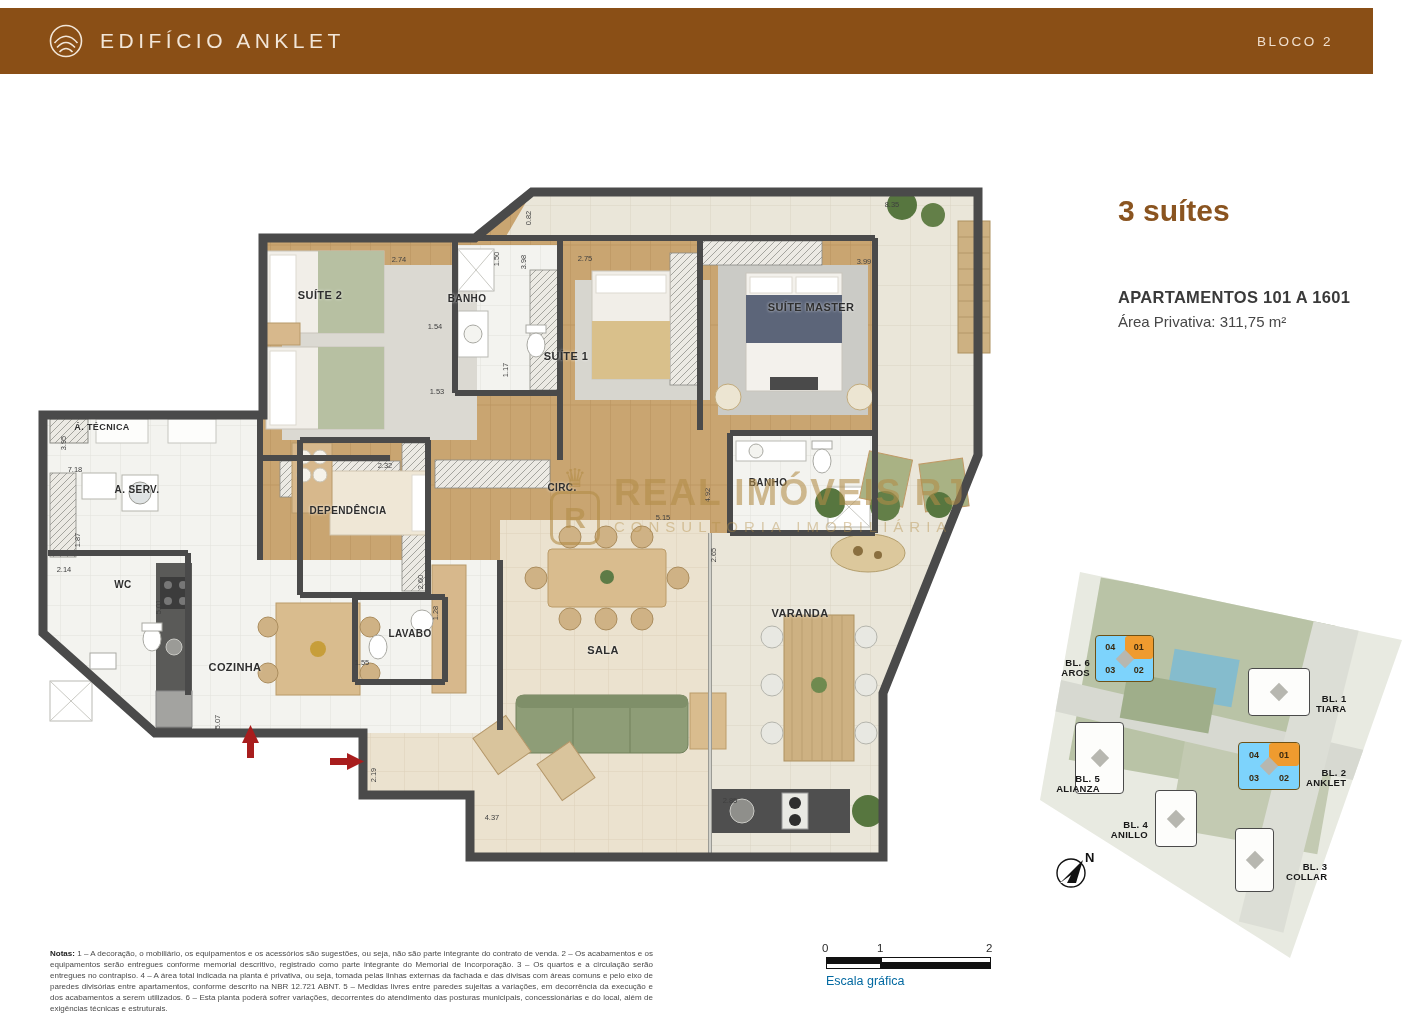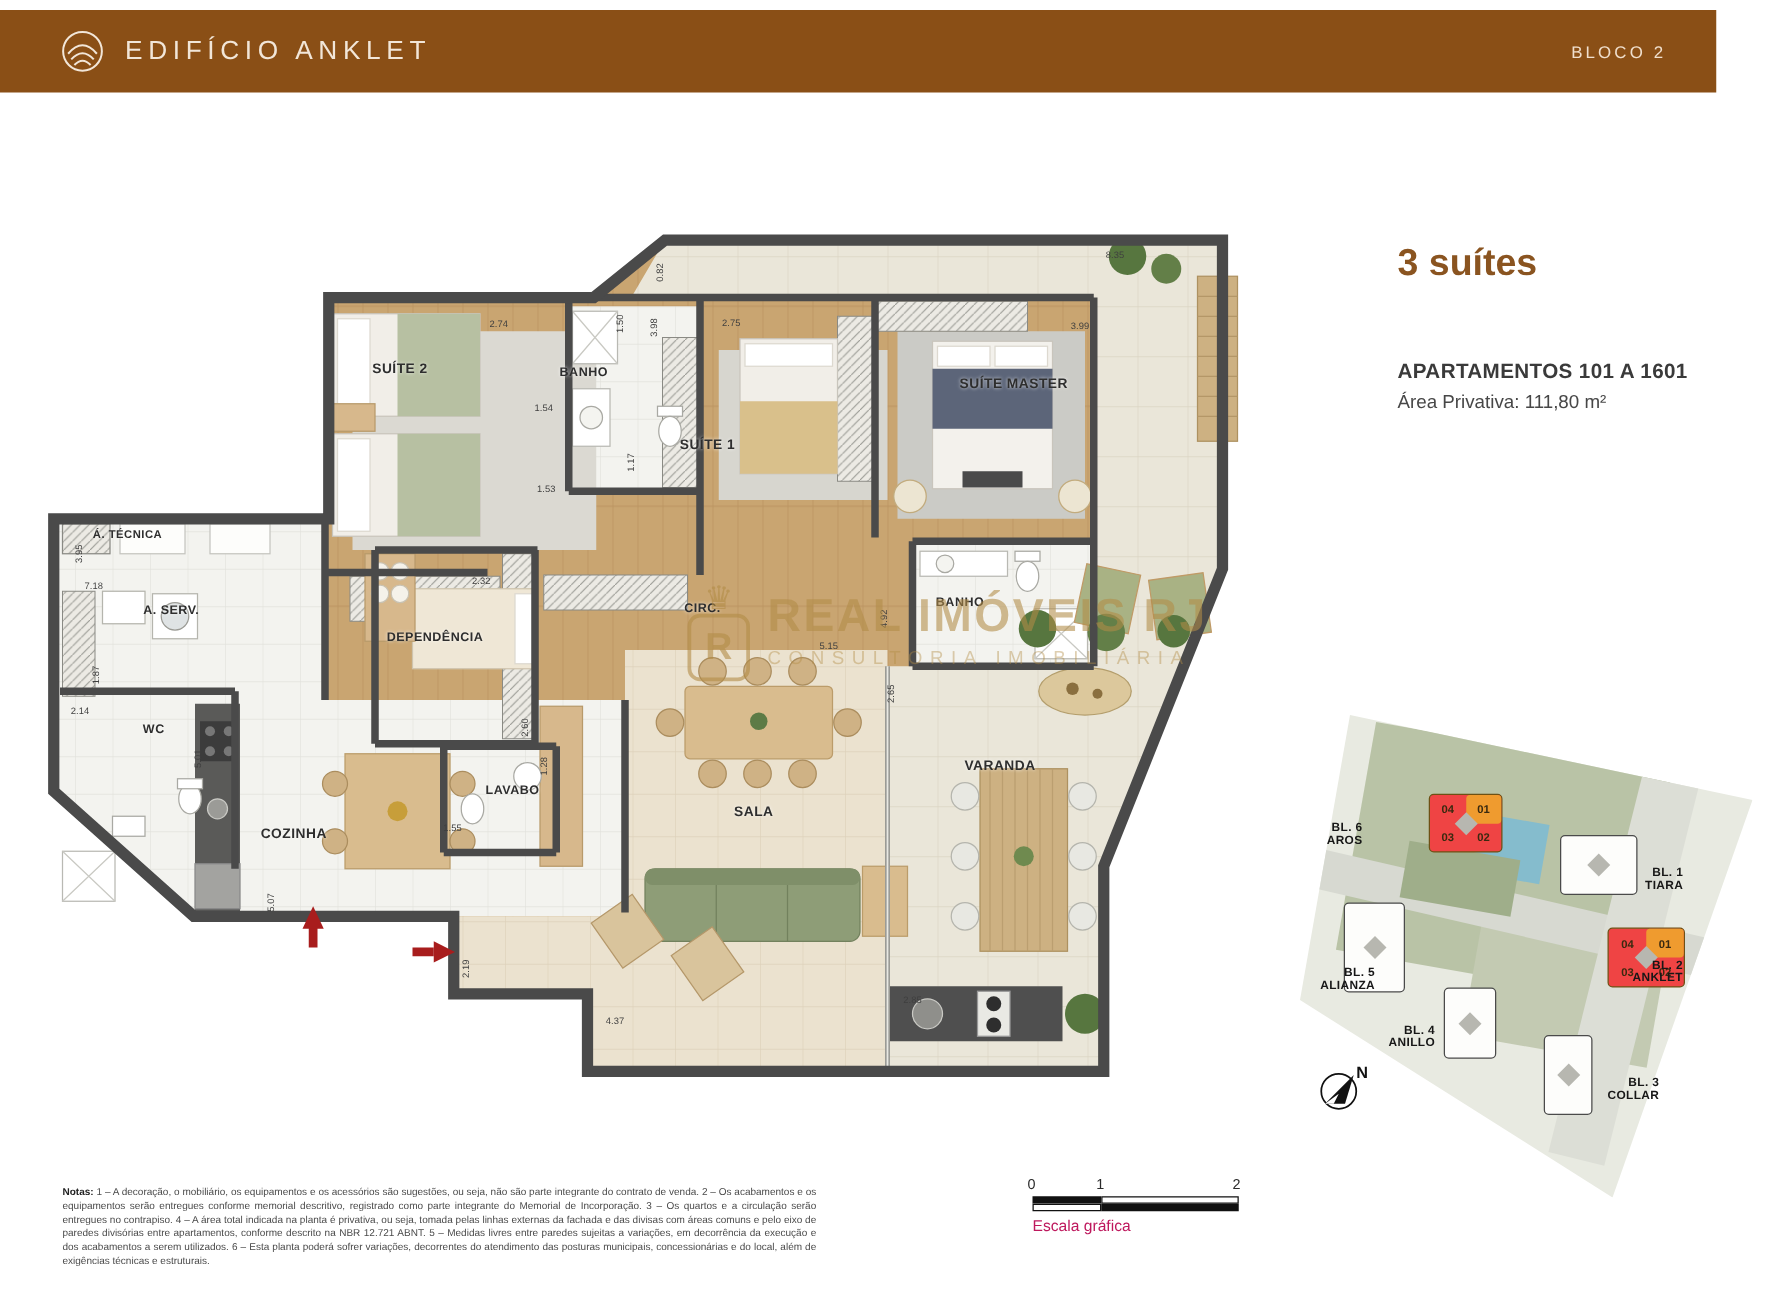--- a/index.html
+++ b/index.html
@@ -33,36 +33,36 @@
   .info .headline{font-size:30px;font-weight:bold;color:#8a5420;margin-top:4px;}
   .info .l1{font-size:16.5px;font-weight:bold;color:#3a3a3a;margin-top:60px;letter-spacing:.3px;}
   .info .l2{font-size:15px;color:#474747;margin-top:6px;}
 
   
   .sitemap{position:absolute;left:1028px;top:562px;width:380px;height:400px;}
   .parcel{position:absolute;left:0;top:0;width:380px;height:400px;background:#e8eae1;clip-path:polygon(52px 10px,374px 78px,262px 396px,12px 238px);}
   .terr{position:absolute;}
   .bld{position:absolute;background:#fdfdfb;border:1.5px solid #4a4a4a;border-radius:4px;}
   .bld .dia{position:absolute;left:50%;top:50%;width:13px;height:13px;background:#b7b7b0;transform:translate(-50%,-50%) rotate(45deg);}
-  .bld.orange{background:#ef4444;border-color:#6e5115;margin-left:48px;}
+  .bld.orange{background:#7dd3fc;border-color:#6e5115;}
   .units{position:absolute;inset:0;display:grid;grid-template-columns:1fr 1fr;grid-template-rows:1fr 1fr;}
   .units span{display:flex;align-items:center;justify-content:center;font-size:9px;font-weight:bold;color:#3a2a10;}
   .units span.hl{background:#ef9b2f;border-radius:3px;}
   .bld-label{position:absolute;font-size:9.5px;font-weight:bold;color:#171717;line-height:1.1;letter-spacing:.3px;text-align:right;}
   .bld-label.r{text-align:right;}
 
   
   .scalebar{position:absolute;left:820px;top:942px;width:190px;}
   .scalebar .ticks{position:relative;height:13px;font-size:11.5px;color:#2c2c2c;}
   .scalebar .ticks span{position:absolute;top:0;}
   .sb-rows{position:relative;margin-top:2px;width:165px;left:6px;}
   .sb-row{display:flex;height:6px;}
   .sb-b{background:#111;}
   .sb-w{background:#fff;border:1px solid #111;box-sizing:border-box;}
-  .scalebar .sb-label{margin-top:5px;margin-left:6px;font-size:12.5px;color:#be185d;}
+  .scalebar .sb-label{margin-top:5px;margin-left:6px;font-size:12.5px;color:#0369a1;}
 
   
   .notes{position:absolute;left:50px;top:948px;width:603px;font-size:8px;line-height:1.38;color:#4a4a4a;text-align:justify;}
   .notes b{color:#222;}
 
   .compass{position:absolute;left:1052px;top:848px;width:52px;height:46px;}
 </style>
 </head>
 <body>
 
@@ -356,21 +356,21 @@
       <div>
         <div class="wm-title">REAL IMÓVEIS RJ</div>
         <div class="wm-sub">CONSULTORIA IMOBILIÁRIA</div>
       </div>
     </div>
   </div>
 
   <div class="info">
     <div class="headline">3 suítes</div>
     <div class="l1">APARTAMENTOS 101 A 1601</div>
-    <div class="l2">Área Privativa: 111,80 m²</div>
+    <div class="l2">Área Privativa: 311,75 m²</div>
   </div>
 
   <div class="sitemap">
     <div class="parcel">
       <div class="terr" style="left:55px;top:35px;width:240px;height:185px;background:#b9c3a6;transform:rotate(10deg);"></div>
       <div class="terr" style="left:150px;top:170px;width:150px;height:110px;background:#c3cab2;transform:rotate(10deg);"></div>
       <div class="terr" style="left:-10px;top:150px;width:360px;height:32px;background:#d7d9d1;transform:rotate(13deg);"></div>
       <div class="terr" style="left:250px;top:40px;width:46px;height:330px;background:#dcded6;transform:rotate(14deg);"></div>
       <div class="terr" style="left:142px;top:92px;width:66px;height:48px;background:#85bccd;transform:rotate(10deg);"></div>
       <div class="terr" style="left:95px;top:118px;width:90px;height:46px;background:#9fae8a;transform:rotate(10deg);"></div>

